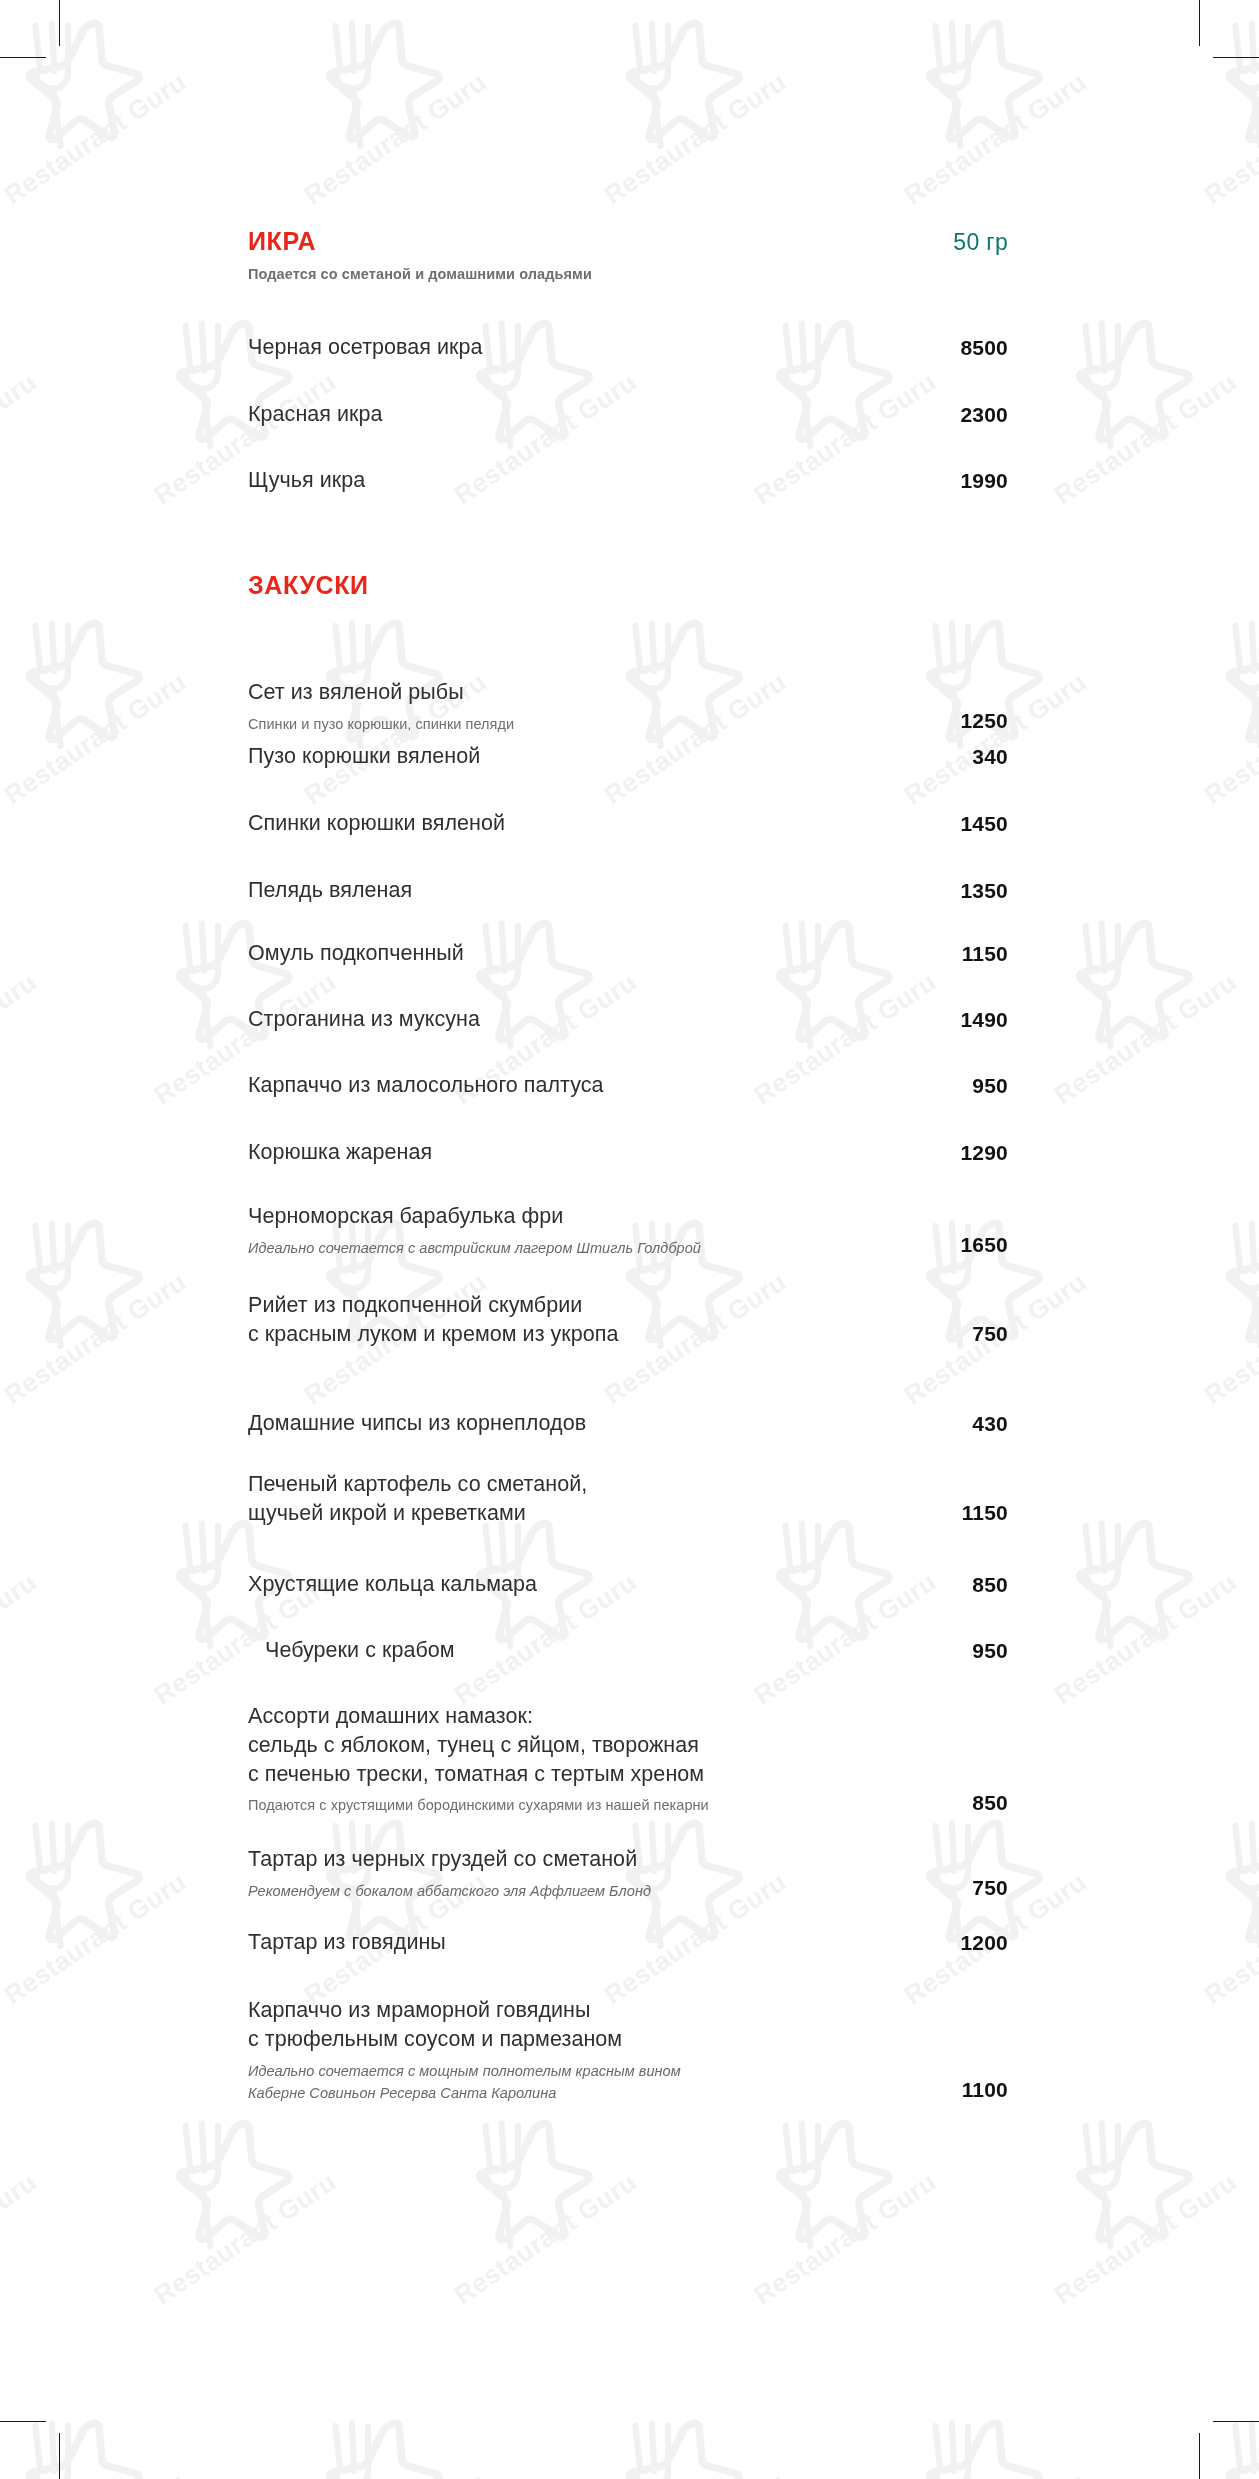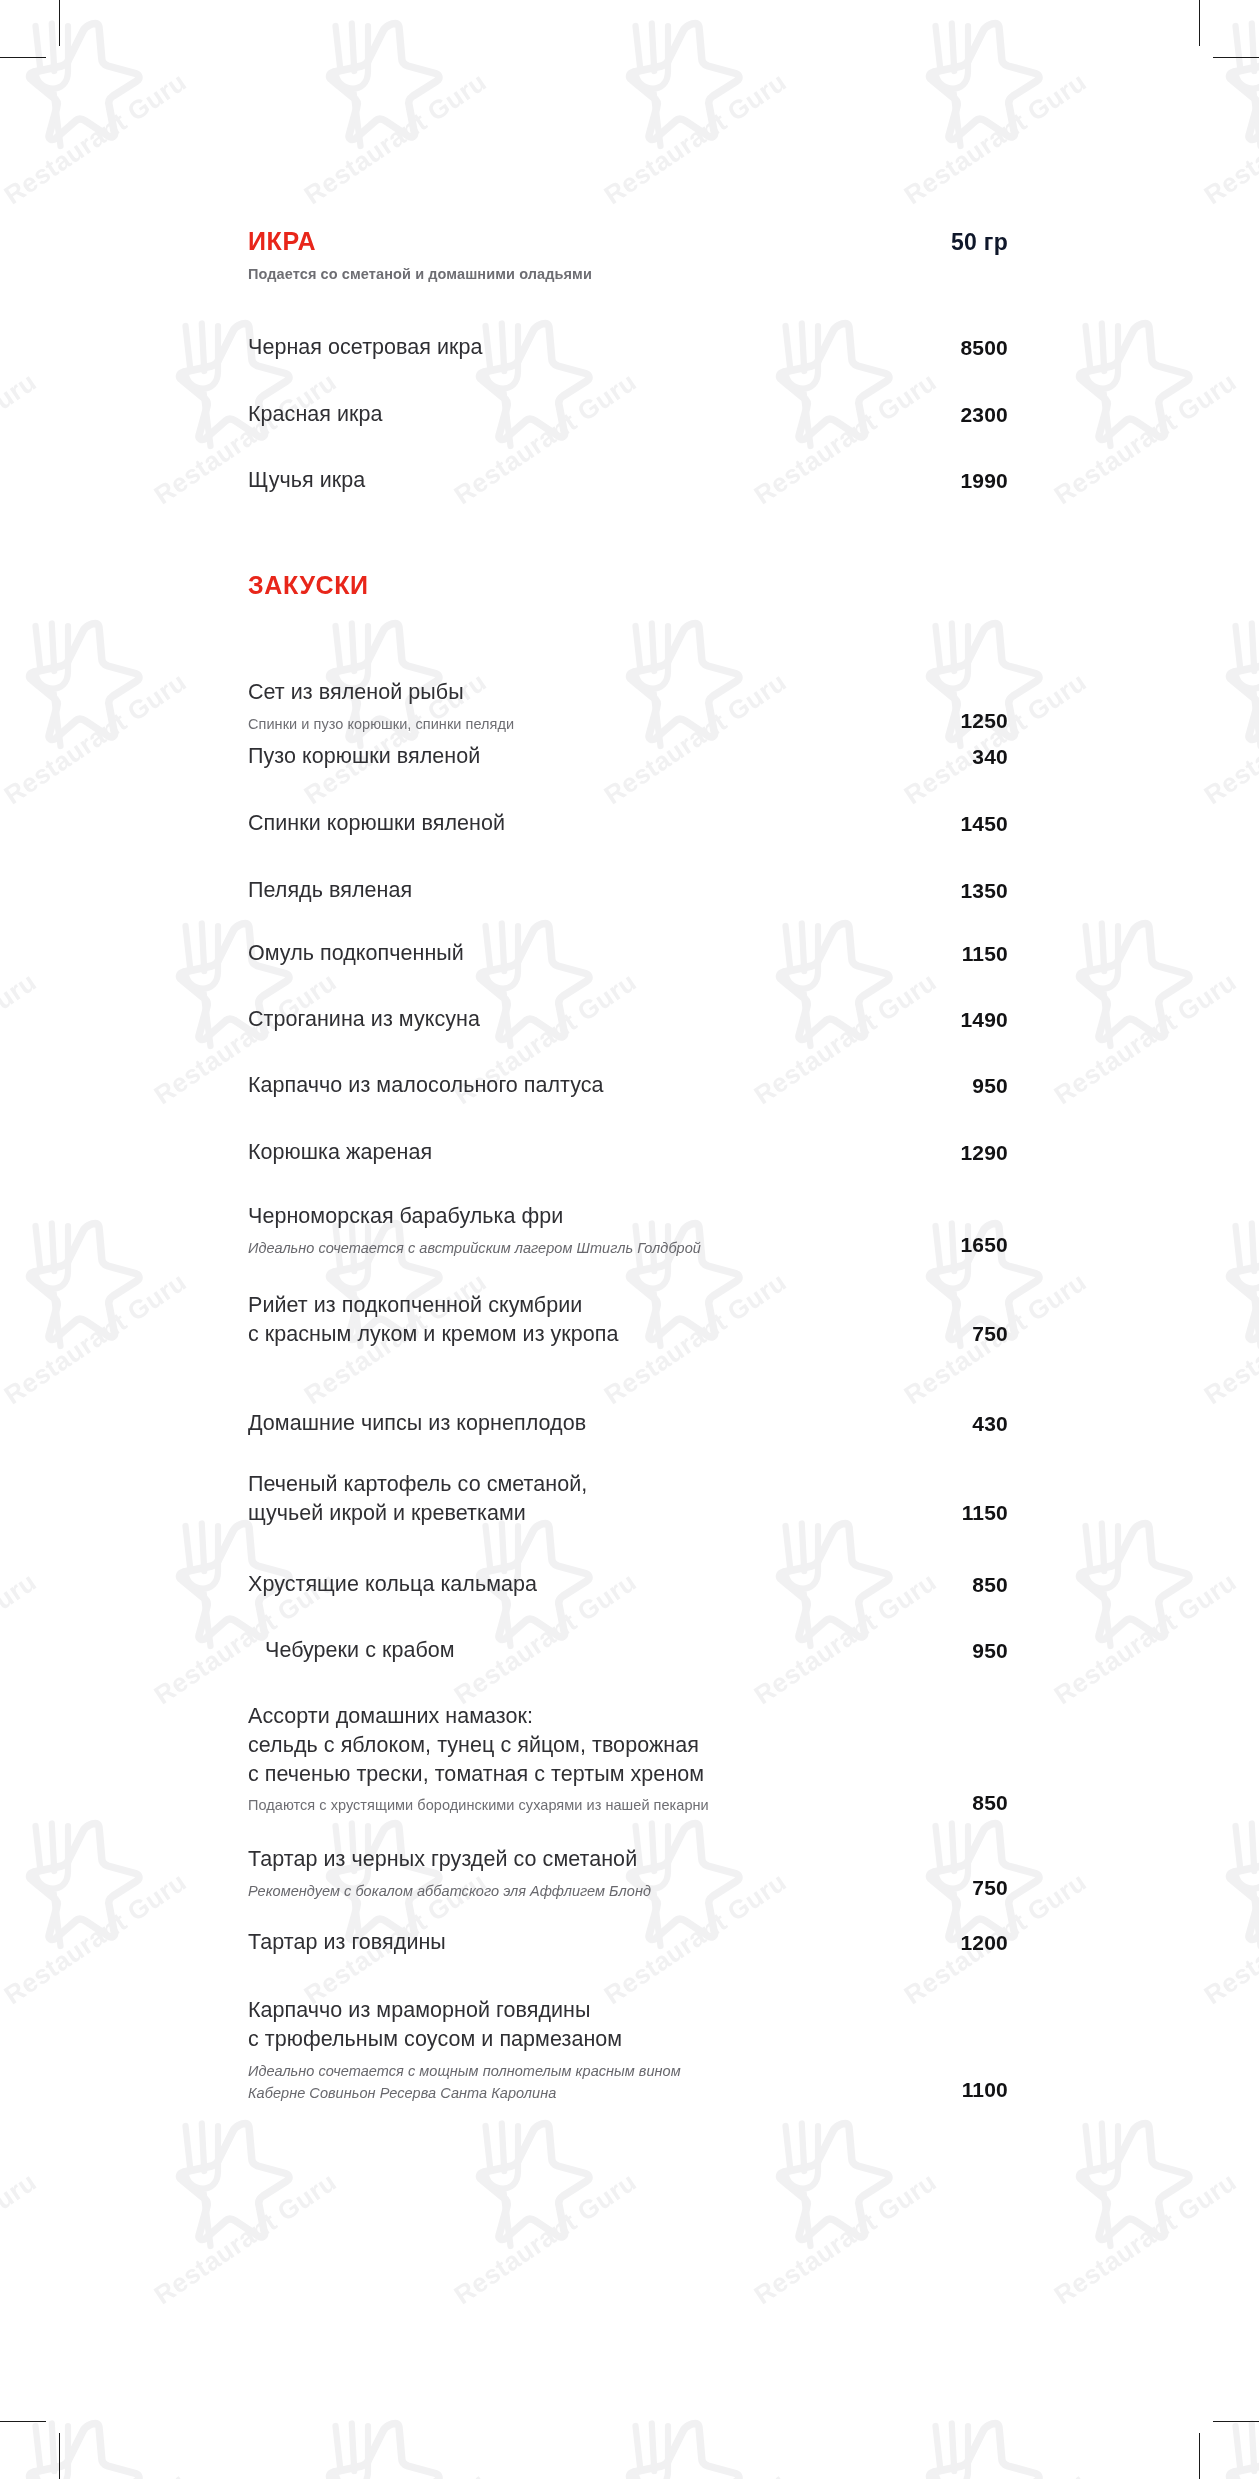--- a/index.html
+++ b/index.html
@@ -96,22 +96,22 @@
   }
   .section-title {
     font-size: 25px;
     font-weight: 700;
     letter-spacing: 0.6px;
     color: #e8261a;
     line-height: 1.1;
   }
   .unit-label {
     font-size: 23px;
-    font-weight: 700;
-    color: #0f172a;
+    font-weight: 400;
+    color: #0f766e;
     letter-spacing: 0.3px;
     text-align: right;
     min-width: 90px;
   }
   .section-note {
     margin-top: 9px;
     font-size: 14.5px;
     font-weight: 700;
     color: #6e6e73;
     line-height: 1.35;

